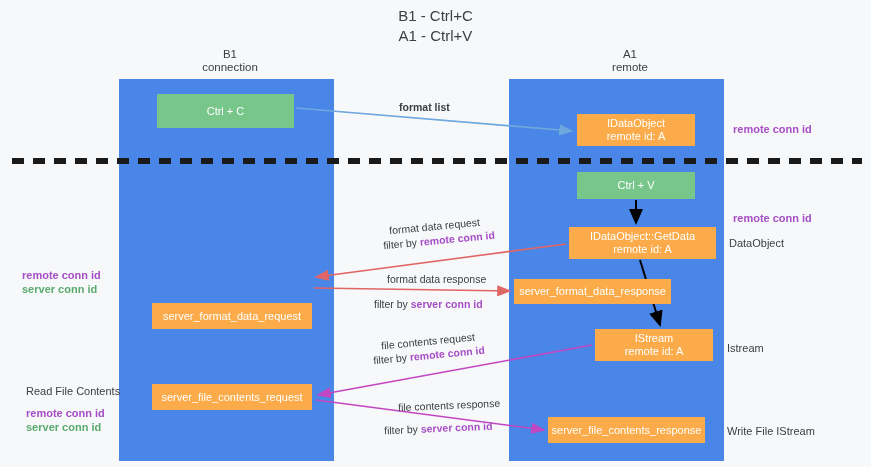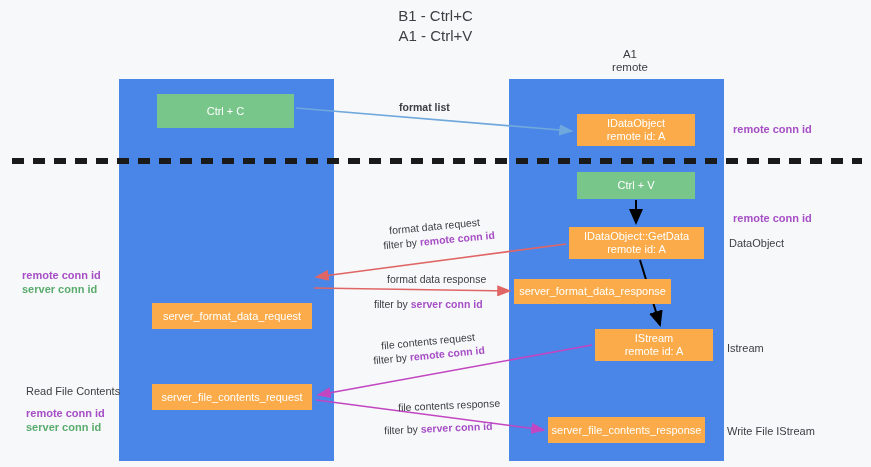--- a/index.html
+++ b/index.html
@@ -37,21 +37,21 @@
     display:flex;align-items:center;justify-content:center;
     text-align:center;color:#ffffff;font-size:11px;line-height:13px;
     white-space:pre-line;padding:2px 4px;
   }
   .green{background:#76c893;background:#78c68a;}
   .orange{background:#f8ac59;background:#fbab49;}
 
   #n-ctrlc{left:157px;top:94px;width:137px;height:34px;}
   #n-idataobject{left:577px;top:114px;width:118px;height:32px;}
   #n-ctrlv{left:577px;top:172px;width:118px;height:27px;}
-  #n-getdata{left:569px;top:227px;width:135px;height:32px;}
+  #n-getdata{left:569px;top:227px;width:147px;height:32px;}
   #n-sfdreq{left:152px;top:267px;width:160px;height:26px;margin-top:36px;}
   #n-sfdresp{left:514px;top:279px;width:157px;height:25px;}
   #n-istream{left:595px;top:329px;width:118px;height:32px;}
   #n-sfcreq{left:152px;top:384px;width:160px;height:26px;}
   #n-sfcresp{left:548px;top:417px;width:157px;height:26px;}
 
   
   .ann{font-size:11px;line-height:14px;}
   .purple{color:#a64ec6;font-weight:bold;}
   .greenTxt{color:#5aab6e;font-weight:bold;}
@@ -82,20 +82,22 @@
   svg#wires{position:absolute;left:0;top:0;width:871px;height:467px;overflow:visible;}
 </style>
 </head>
 <body>
 
 <div id="stage">
 
   <div class="abs" id="title">B1 - Ctrl+C
 A1 - Ctrl+V</div>
 
+  <div class="abs colhead" id="head-b1">B1
+connection</div>
   <div class="abs colhead" id="head-a1">A1
 remote</div>
 
   <div class="abs lane" id="lane-b1"></div>
   <div class="abs lane" id="lane-a1"></div>
 
   <svg id="wires">
     <defs>
       <marker id="ar-blue" markerWidth="9" markerHeight="7" refX="8" refY="3.5" orient="auto">
         <polygon points="0 0, 9 3.5, 0 7" fill="#6fa8dc"></polygon>

